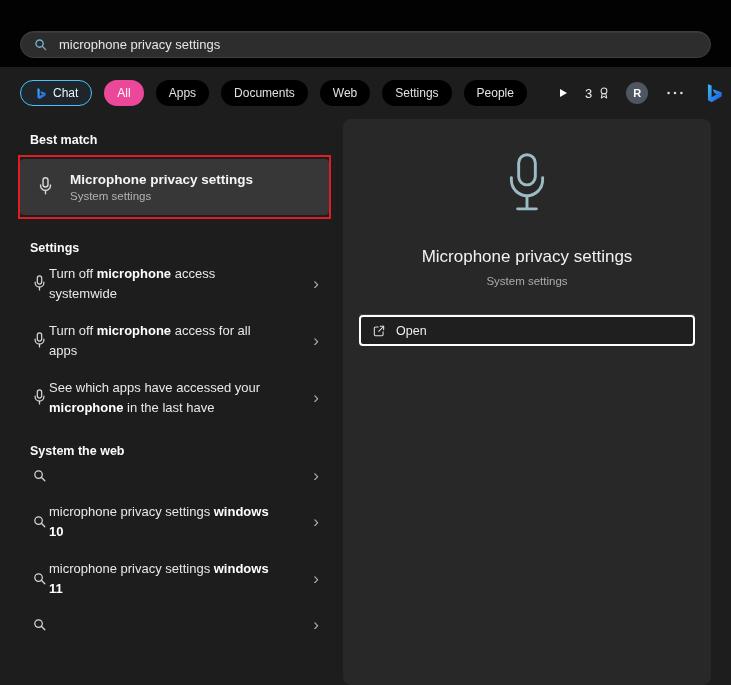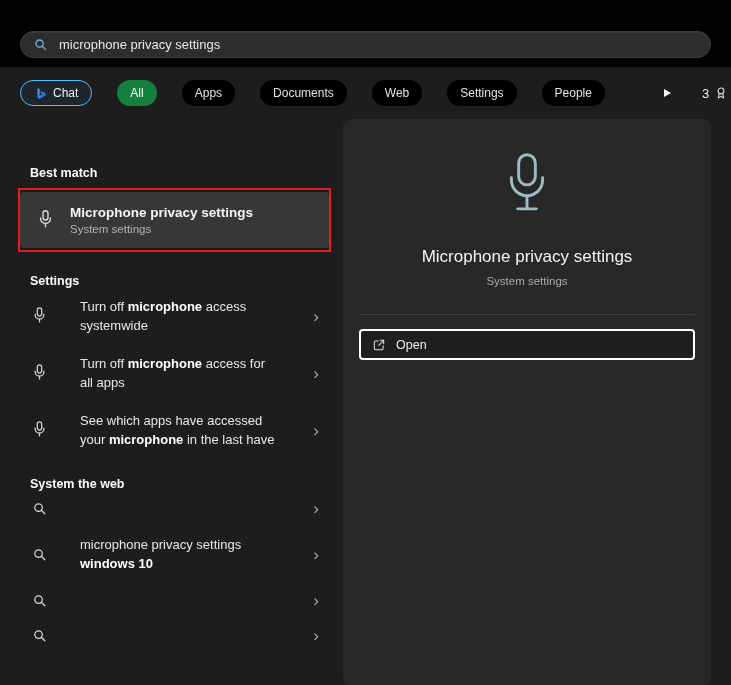--- a/index.html
+++ b/index.html
@@ -18,71 +18,71 @@
     height: 27px; background: #2d2d2d;
     border: 1px solid #3e3e3e; border-radius: 14px;
     display: flex; align-items: center; padding: 0 12px; gap: 9px;
     box-shadow: inset 0 1px 0 rgba(255,255,255,0.06);
   }
   .search-box input {
     flex: 1; background: transparent; border: none; outline: none;
     color: #e6e6e6; font-size: 13px; font-family: inherit;
   }
   
-  .tabs-row { display: flex; align-items: center; gap: 25px; padding: 13px 20px; }
+  .tabs-row { display: flex; align-items: center; gap: 12px; padding: 13px 20px; }
   .pill {
     height: 26px; padding: 0 13px; border-radius: 13px; border: none;
     background: #000000; color: #e2e2e2; font-size: 12px; font-family: inherit;
     display: flex; align-items: center; gap: 6px; cursor: pointer; white-space: nowrap;
   }
-  .pill.selected { background: #15803d; color: #fff; }
+  .pill.selected { background: #ec4899; color: #fff; }
   .pill.chat { background: rgba(70,160,230,0.07); border: 1px solid #4cc2ff; color: #e7f3fd; }
   .vsep { width: 1px; height: 18px; background: #404040; margin-left: 2px; }
   .iconbtn { background: none; border: none; padding: 4px; display: flex; align-items: center; cursor: pointer; }
   .right-cluster { margin-left: auto; display: flex; align-items: center; gap: 15px; }
   .rewards { display: flex; align-items: center; gap: 5px; font-size: 13px; color: #ececec; cursor: pointer; }
   .avatar {
     width: 22px; height: 22px; border-radius: 50%; background: #4e5660;
     color: #fff; font-size: 11px; font-weight: bold;
     display: flex; align-items: center; justify-content: center; cursor: pointer;
   }
   
-  .content { display: flex; align-items: center; padding: 0 20px; }
+  .content { display: flex; align-items: flex-start; padding: 0 20px; }
   .left { width: 315px; flex: none; padding-right: 6px; }
   .sec-h { font-size: 12.5px; font-weight: bold; color: #fafafa; margin: 14px 0 0 10px; }
   .sec-h.mt-lg { margin-top: 26px; }
   .sec-h.mt-md { margin-top: 18px; }
   .bm-wrap { position: relative; margin-top: 12px; }
   .bm-item {
     background: #373737; border-radius: 4px; height: 56px;
     display: flex; align-items: center; padding: 0 16px; gap: 16px; cursor: pointer;
   }
   .red-box { position: absolute; inset: -4px -2px; border: 2px solid #e12626; pointer-events: none; }
   .bm-title { font-size: 13.5px; font-weight: bold; color: #f5f5f5; }
   .bm-sub { font-size: 11.5px; color: #b3b3b3; margin-top: 3px; }
   .l-item {
-    display: flex; align-items: center; gap: 32px;
+    display: flex; align-items: center; gap: 1px;
     padding: 9px 4px 9px 10px; border-radius: 4px; cursor: pointer;
   }
   .li-icon { flex: none; width: 18px; display: flex; justify-content: center; color: #d6d6d6; }
   .li-text { width: 228px; font-size: 13px; line-height: 1.5; color: #e8e8e8; }
   .li-text b { color: #fff; }
   .li-text .muted { color: #9a9a9a; }
   .chev { margin-left: auto; color: #a8a8a8; font-size: 17px; line-height: 1; padding-right: 6px; }
   
   .panel {
     flex: 1; margin-left: 8px; background: #282828; border-radius: 8px;
     min-height: 566px; padding: 32px 16px 20px;
     display: flex; flex-direction: column; align-items: center;
   }
   .p-title { font-size: 17px; color: #f2f2f2; margin-top: 22px; }
   .p-sub { font-size: 11.5px; color: #ababab; margin-top: 8px; }
   .p-div { width: 100%; border-top: 1px solid #3e3e3e; margin-top: 27px; }
   .open-btn {
-    width: 100%; margin-top: 14px; height: 31px;
+    width: 100%; height: 31px;
     border: 2px solid #ffffff; border-radius: 4px; background: #1f1f1f;
     display: flex; align-items: center; gap: 10px; padding: 0 11px;
     color: #ededed; font-size: 12.5px; font-family: inherit; cursor: pointer;
   }
 </style>
 </head>
 <body>
 
 <div class="app">
 
@@ -241,20 +241,21 @@
         <span class="chev">›</span>
       </div>
 
       <div class="l-item">
         <span class="li-icon">
           <svg width="15" height="15" viewBox="0 0 24 24" fill="none" stroke="currentColor" stroke-width="2" stroke-linecap="round">
               <circle cx="10.5" cy="10.5" r="6"></circle>
               <line x1="15.3" y1="15.3" x2="20.5" y2="20.5"></line>
             </svg>
         </span>
+        <div class="li-text"><span>microphone privacy settings </span><b>windows 11</b><span class="muted"></span></div>
         <span class="chev">›</span>
       </div>
 
       <div class="l-item">
         <span class="li-icon">
           <svg width="15" height="15" viewBox="0 0 24 24" fill="none" stroke="currentColor" stroke-width="2" stroke-linecap="round">
               <circle cx="10.5" cy="10.5" r="6"></circle>
               <line x1="15.3" y1="15.3" x2="20.5" y2="20.5"></line>
             </svg>
         </span>

